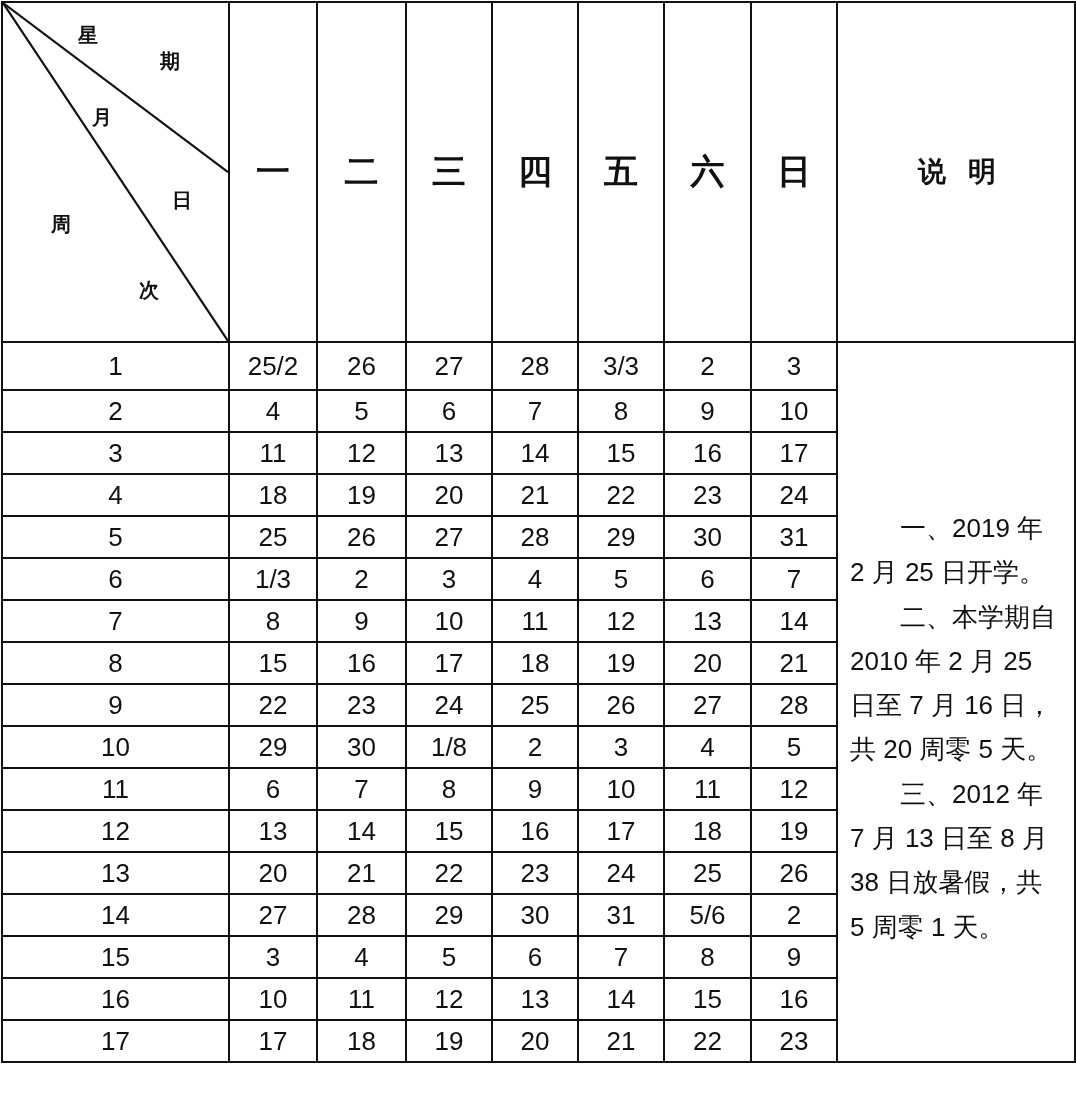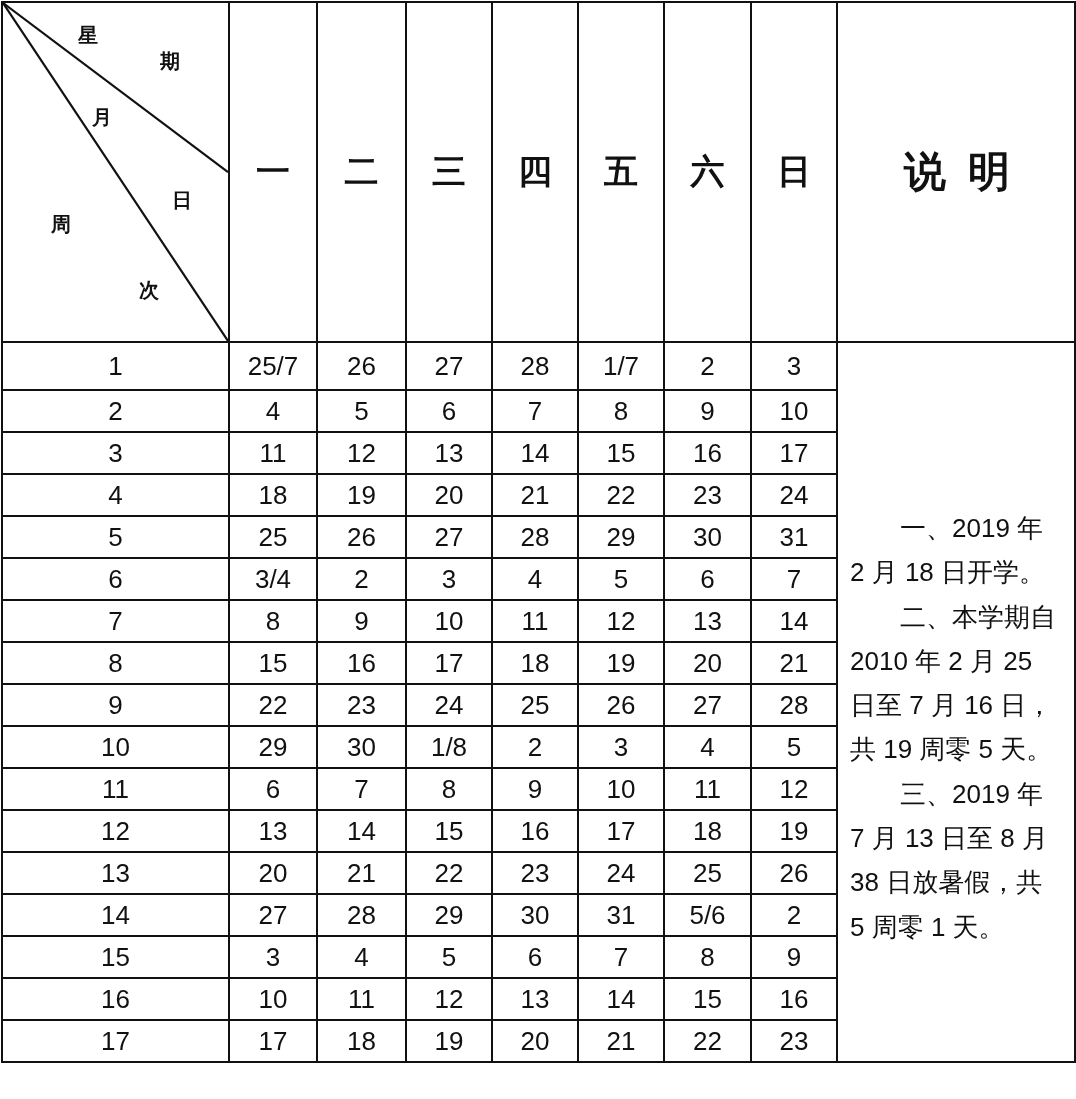--- a/index.html
+++ b/index.html
@@ -18,21 +18,21 @@
   td, th {
     border: 2px solid #111111;
     padding: 0;
     text-align: center;
     vertical-align: middle;
     overflow: hidden;
   }
   th { font-weight: bold; }
   .hdr-row { height: 340px; }
   .hdr-day { font-size: 34px; }
-  .hdr-note { font-size: 42px; letter-spacing: 22px; padding-left: 24px; }
+  .hdr-note { font-size: 28px; letter-spacing: 22px; padding-left: 24px; }
   .corner { position: relative; padding: 0; }
   .corner svg { position: absolute; left: 0; top: 0; width: 100%; height: 100%; }
   .corner .lbl { position: absolute; font-size: 20px; line-height: 20px; }
   .corner .bold { font-weight: bold; }
   .row1 { height: 48px; }
   .rown { height: 42px; }
   td.cell { font-size: 26px; font-family: "Liberation Sans", "DejaVu Sans", sans-serif; }
   td.week { font-size: 26px; font-family: "Liberation Sans", "DejaVu Sans", sans-serif; }
   td.notes {
     vertical-align: top;
@@ -82,35 +82,35 @@
         <th class="hdr-day">四</th>
         <th class="hdr-day">五</th>
         <th class="hdr-day">六</th>
         <th class="hdr-day">日</th>
         <th class="hdr-note">说明</th>
       </tr>
     </thead>
     <tbody>
       <tr class="row1">
         <td class="week">1</td>
-        <td class="cell">25/7</td>
-        <td class="cell">26</td>
-        <td class="cell">27</td>
-        <td class="cell">28</td>
-        <td class="cell">1/7</td>
+        <td class="cell">25/2</td>
+        <td class="cell">26</td>
+        <td class="cell">27</td>
+        <td class="cell">28</td>
+        <td class="cell">3/3</td>
         <td class="cell">2</td>
         <td class="cell">3</td>
         <td class="notes" rowspan="17">
           <span class="note-line indent">一、2019 年</span>
-          <span class="note-line">2 月 18 日开学。</span>
+          <span class="note-line">2 月 25 日开学。</span>
           <span class="note-line indent">二、本学期自</span>
           <span class="note-line">2010 年 2 月 25</span>
           <span class="note-line">日至 7 月 16 日，</span>
-          <span class="note-line">共 19 周零 5 天。</span>
-          <span class="note-line indent">三、2019 年</span>
+          <span class="note-line">共 20 周零 5 天。</span>
+          <span class="note-line indent">三、2012 年</span>
           <span class="note-line">7 月 13 日至 8 月</span>
           <span class="note-line">38 日放暑假，共</span>
           <span class="note-line">5 周零 1 天。</span>
         </td>
       </tr>
       <tr class="rown">
         <td class="week">2</td>
         <td class="cell">4</td>
         <td class="cell">5</td>
         <td class="cell">6</td>
@@ -144,21 +144,21 @@
         <td class="cell">25</td>
         <td class="cell">26</td>
         <td class="cell">27</td>
         <td class="cell">28</td>
         <td class="cell">29</td>
         <td class="cell">30</td>
         <td class="cell">31</td>
       </tr>
       <tr class="rown">
         <td class="week">6</td>
-        <td class="cell">3/4</td>
+        <td class="cell">1/3</td>
         <td class="cell">2</td>
         <td class="cell">3</td>
         <td class="cell">4</td>
         <td class="cell">5</td>
         <td class="cell">6</td>
         <td class="cell">7</td>
       </tr>
       <tr class="rown">
         <td class="week">7</td>
         <td class="cell">8</td>

